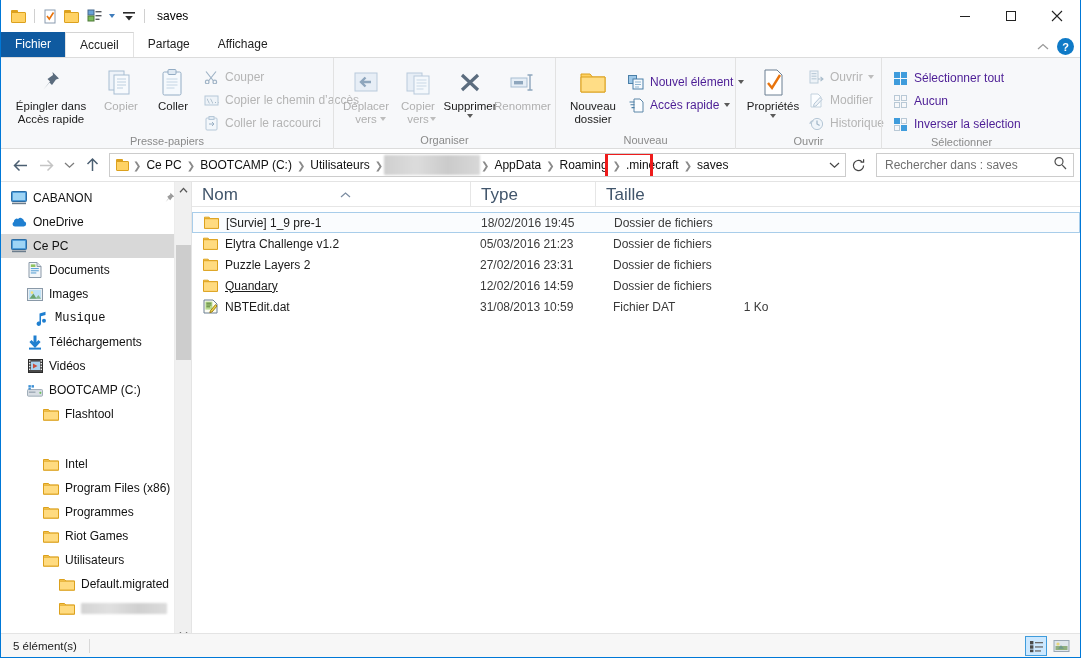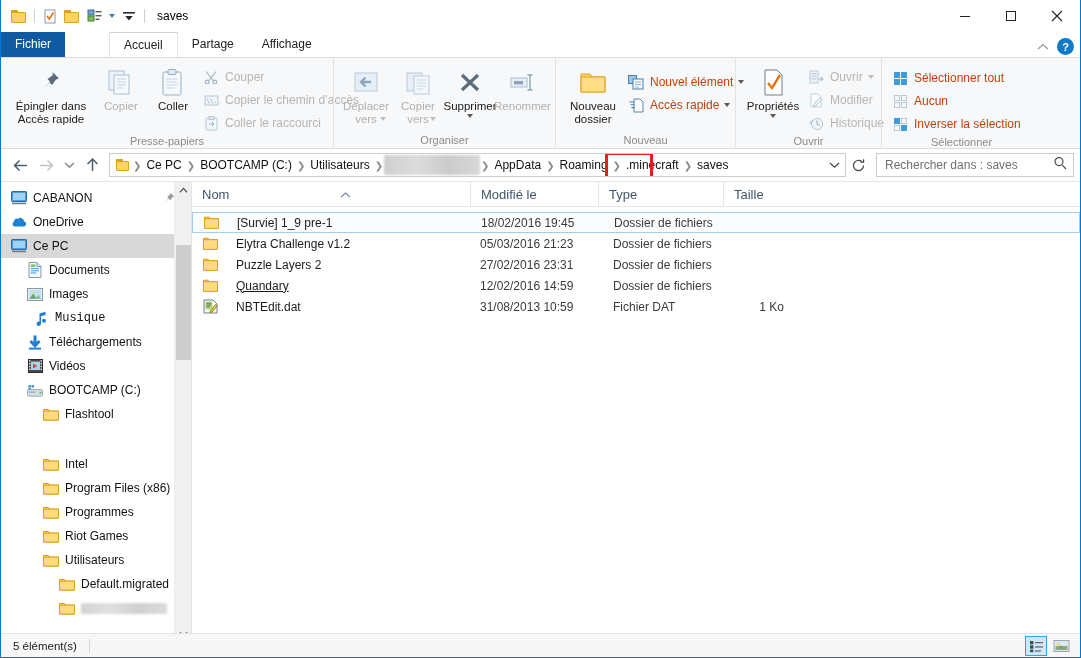--- a/index.html
+++ b/index.html
@@ -83,21 +83,20 @@
     cursor: default;
   }
   .rtab.file {
     background: #0f5aa0; color: #fff; font-weight: normal;
   }
   .rtab.active {
     background: #ffffff;
     border: 1px solid #dededede;
     border-bottom: none;
     border-top: 1px solid #d4d4d4;
-    margin-left: 44px;
   }
   .tabs-right {
     position: absolute; right: 6px; bottom: 2px;
     display: flex; align-items: center; gap: 8px;
   }
   .help-circle {
     width: 17px; height: 17px; border-radius: 50%;
     background: #0f7ac7; color: #fff;
     font-size: 11px; font-weight: bold;
     display: flex; align-items: center; justify-content: center;
@@ -135,21 +134,21 @@
     padding: 3px 6px 0 6px;
     font-size: 11.5px; color: #1b1b1b;
     text-align: center; line-height: 13px;
   }
   .bigbtn.dim { color: #b0b0b0; }
   .bigicon { height: 34px; display: flex; align-items: center; justify-content: center; }
   .smallcol { display: flex; flex-direction: column; padding-top: 3px; gap: 1px; }
   .smallbtn {
     display: flex; align-items: center; gap: 5px;
     height: 22px; padding: 0 6px 0 3px;
-    font-size: 12px; color: #c2410c;
+    font-size: 12px; color: #4c1d95;
     white-space: nowrap;
   }
   .smallbtn.dim { color: #b5b5b5; }
   .smallbtn .si { width: 18px; height: 18px; display: flex; align-items: center; justify-content: center; flex: 0 0 18px; }
   .caret {
     width: 0; height: 0;
     border-left: 3.5px solid transparent;
     border-right: 3.5px solid transparent;
     border-top: 4px solid #5a5a5a;
     display: inline-block;
@@ -277,42 +276,42 @@
   
   .filepane { flex: 1; position: relative; background: #fff; }
   .colhead {
     height: 25px;
     display: flex; align-items: center;
     border-bottom: 1px solid #e6e6e6;
     position: relative;
     background: #fff;
   }
   .col {
-    font-size: 13px; color: #41556b;
+    font-size: 17px; color: #41556b;
     height: 25px; line-height: 25px;
     padding-left: 10px;
     position: relative;
   }
   .col + .col { border-left: 1px solid #e6e6e6; }
   .sortmark {
     position: absolute; top: 1px; left: 148px;
     color: #7a8ba0; font-size: 9px;
   }
   .frow {
     height: 21px;
     display: flex; align-items: center;
     font-size: 12px; color: #1b1b1b;
   }
   .frow.selected {
     border: 1px solid #a8cdea;
     background: #fafcfe;
   }
   .fc { padding-left: 10px; white-space: nowrap; overflow: hidden; }
-  .fc.name { display: flex; align-items: center; gap: 18px; padding-left: 11px; }
-  .fc.size { text-align: right; padding-right: 22px; padding-left: 0; }
+  .fc.name { display: flex; align-items: center; gap: 7px; padding-left: 11px; }
+  .fc.size { text-align: center; padding-right: 22px; padding-left: 0; }
   .fc.dim { color: #3a3a3a; }
 
   
   .statusbar {
     position: absolute; bottom: 0; left: 0;
     width: 1079px; height: 24px;
     background: #f7f7f7;
     border-top: 1px solid #e4e4e4;
     display: flex; align-items: center;
     padding-left: 12px;
@@ -950,21 +949,20 @@
     <div class="filepane">
       <div class="colhead">
         <div class="col" style="width:278px;">
           <span>Nom</span>
           <span class="sortmark">
             <svg width="11" height="6" viewBox="0 0 11 6">
                 <path d="M1 5 L5.5 1 L10 5" fill="none" stroke="#7a8ba0" stroke-width="1.2"></path>
               </svg>
           </span>
         </div>
-        <div class="col" style="width:128px;">Modifié le</div>
         <div class="col" style="width:125px;">Type</div>
         <div class="col" style="width:78px;">Taille</div>
       </div>
       <div id="filerows" style="padding-top:5px;">
           <div class="frow selected">
             <div class="fc name" style="width: 278px;">
               <span style="display: flex;">
                 <svg width="15" height="13" viewBox="0 0 15 13">
                   <path d="M0.5 1.2 h4.6 l1.3 1.5 H14.5 v9.2 H0.5 Z" fill="#ffd264" stroke="#dca11d"></path>
                   <path d="M0.5 2.7 h14 v9.7 H0.5 Z" fill="#ffdb80" stroke="#dca11d"></path>

